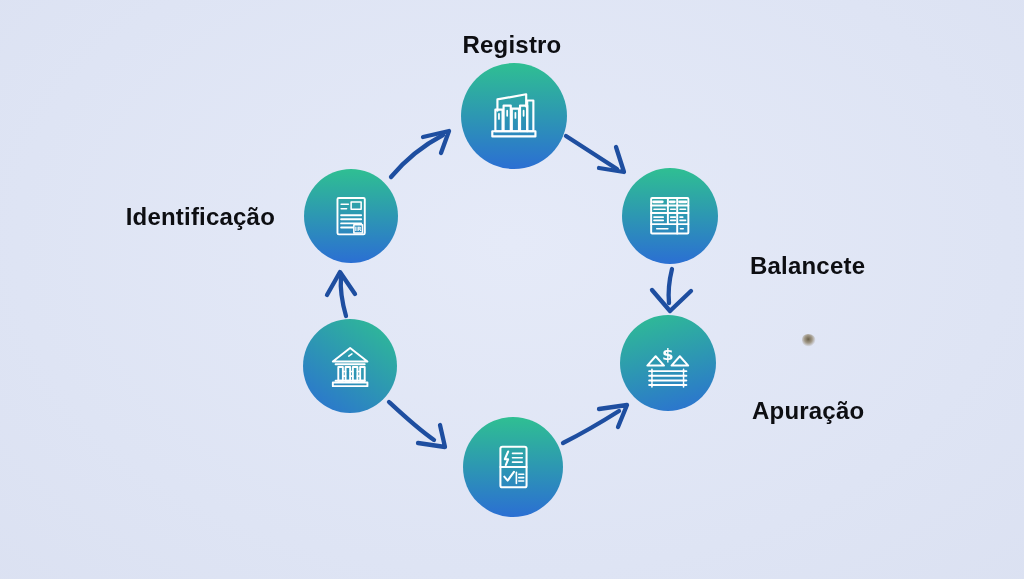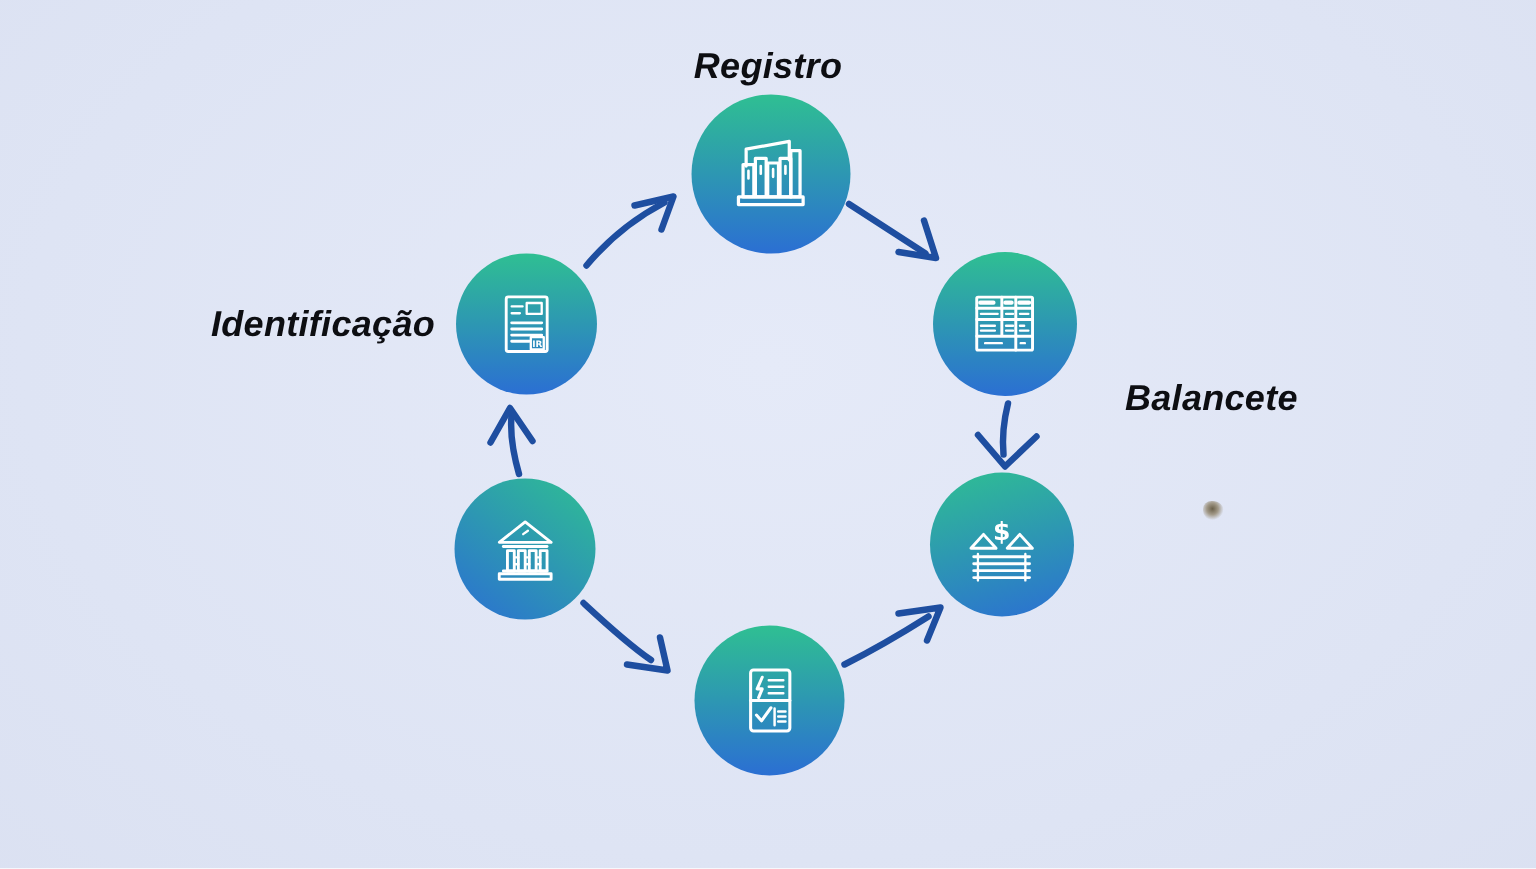--- a/index.html
+++ b/index.html
@@ -50,21 +50,20 @@
     font-family: "DejaVu Sans", sans-serif;
     font-weight: bold;
   }
   .node-label {
     position: absolute;
     font-size: 24px;
     font-weight: 700;
     color: #0d0e12;
     white-space: nowrap;
     letter-spacing: 0.2px;
-    font-style: italic;
   }
   .lbl-top    { transform: translate(-50%, 0); }
   .lbl-mid    { transform: translate(0, -50%); margin-top: 48px; }
   .lbl-mid-r  { transform: translate(0, -50%); text-align: right; }
   .lbl-bottom { transform: translate(-50%, -50%); }
   .dust-speck {
     position: absolute;
     left: 802px; top: 334px;
     width: 14px; height: 13px;
     background: radial-gradient(circle at 45% 40%, rgba(94,82,56,0.9) 0%, rgba(128,112,78,0.65) 35%, rgba(128,112,78,0) 68%);
@@ -133,20 +132,21 @@
 
   <div class="node-circle diag-right" style="left:620px; top:315px; width:96px; height:96px;">
     <svg class="node-icon" viewBox="0 0 64 64">
       <text x="32" y="29" font-size="18" text-anchor="middle">$</text>
       <path d="M10 35 L19 25 L28 35 Z"></path>
       <path d="M36 35 L45 25 L54 35 Z"></path>
       <path d="M12 41 H52 M12 46 H52 M12 51 H52 M12 56 H52"></path>
       <path class="thin" d="M15 39 V43 M49 39 V43 M15 44 V48 M49 44 V48 M15 49 V53 M49 49 V53 M15 54 V58 M49 54 V58"></path>
     </svg>
   </div>
+  <div class="node-label lbl-mid" style="left:752px; top:363px;">Apuração</div>
 
   <div class="node-circle" style="left:463px; top:417px; width:100px; height:100px;">
     <svg class="node-icon" viewBox="0 0 64 64">
       <rect x="19" y="11" width="27" height="42" rx="2"></rect>
       <path d="M19 32 H46"></path>
       <path d="M27 16 L23.5 24 H27 L24.5 30"></path>
       <path class="thin" d="M31.5 18 H41.5 M31.5 22.5 H41.5 M31.5 27 H41.5"></path>
       <path d="M23 42 L26.5 46 L33 37"></path>
       <path class="thin" d="M35.5 37.5 V49 M38 39.5 H43 M38 43 H43 M38 46.5 H43"></path>
     </svg>
@@ -170,17 +170,17 @@
   <div class="node-circle" style="left:304px; top:169px; width:94px; height:94px;">
     <svg class="node-icon" viewBox="0 0 64 64">
       <rect x="17" y="12" width="30" height="40" rx="1.5"></rect>
       <path class="thin" d="M21 19 H29 M21 24 H27"></path>
       <rect class="thin" x="32" y="16.5" width="11" height="8"></rect>
       <path d="M21 31 H43 M21 35.5 H43 M21 40 H43 M21 44.5 H34"></path>
       <rect class="thin" x="35" y="41.5" width="9.5" height="9"></rect>
       <text x="39.8" y="48.6" font-size="6.5" text-anchor="middle">IR</text>
     </svg>
   </div>
-  <div class="node-label lbl-mid-r" style="right:734px; top:217px;">Identificação</div>
+  <div class="node-label lbl-mid-r" style="right:749px; top:217px;">Identificação</div>
 
   <div class="dust-speck"></div>
 
 </div>
 
 </body></html>

